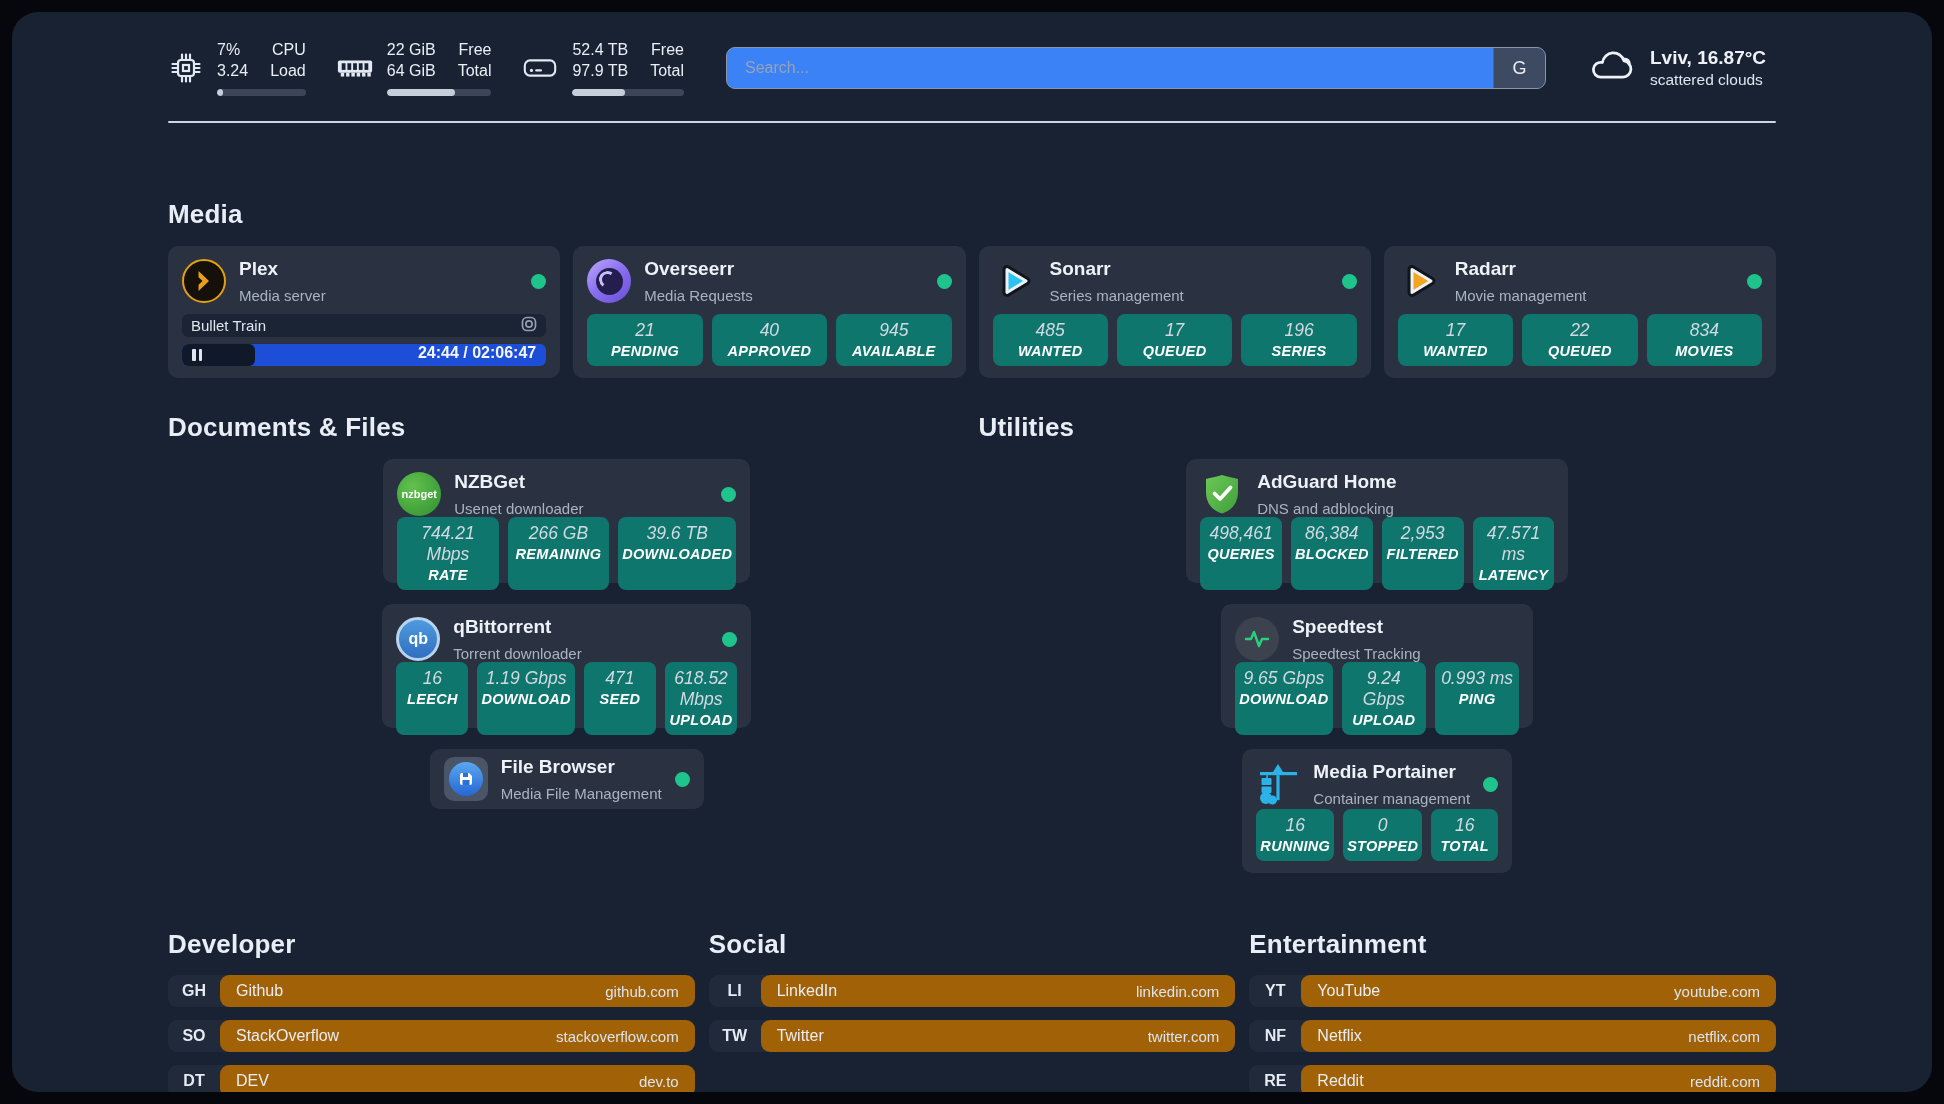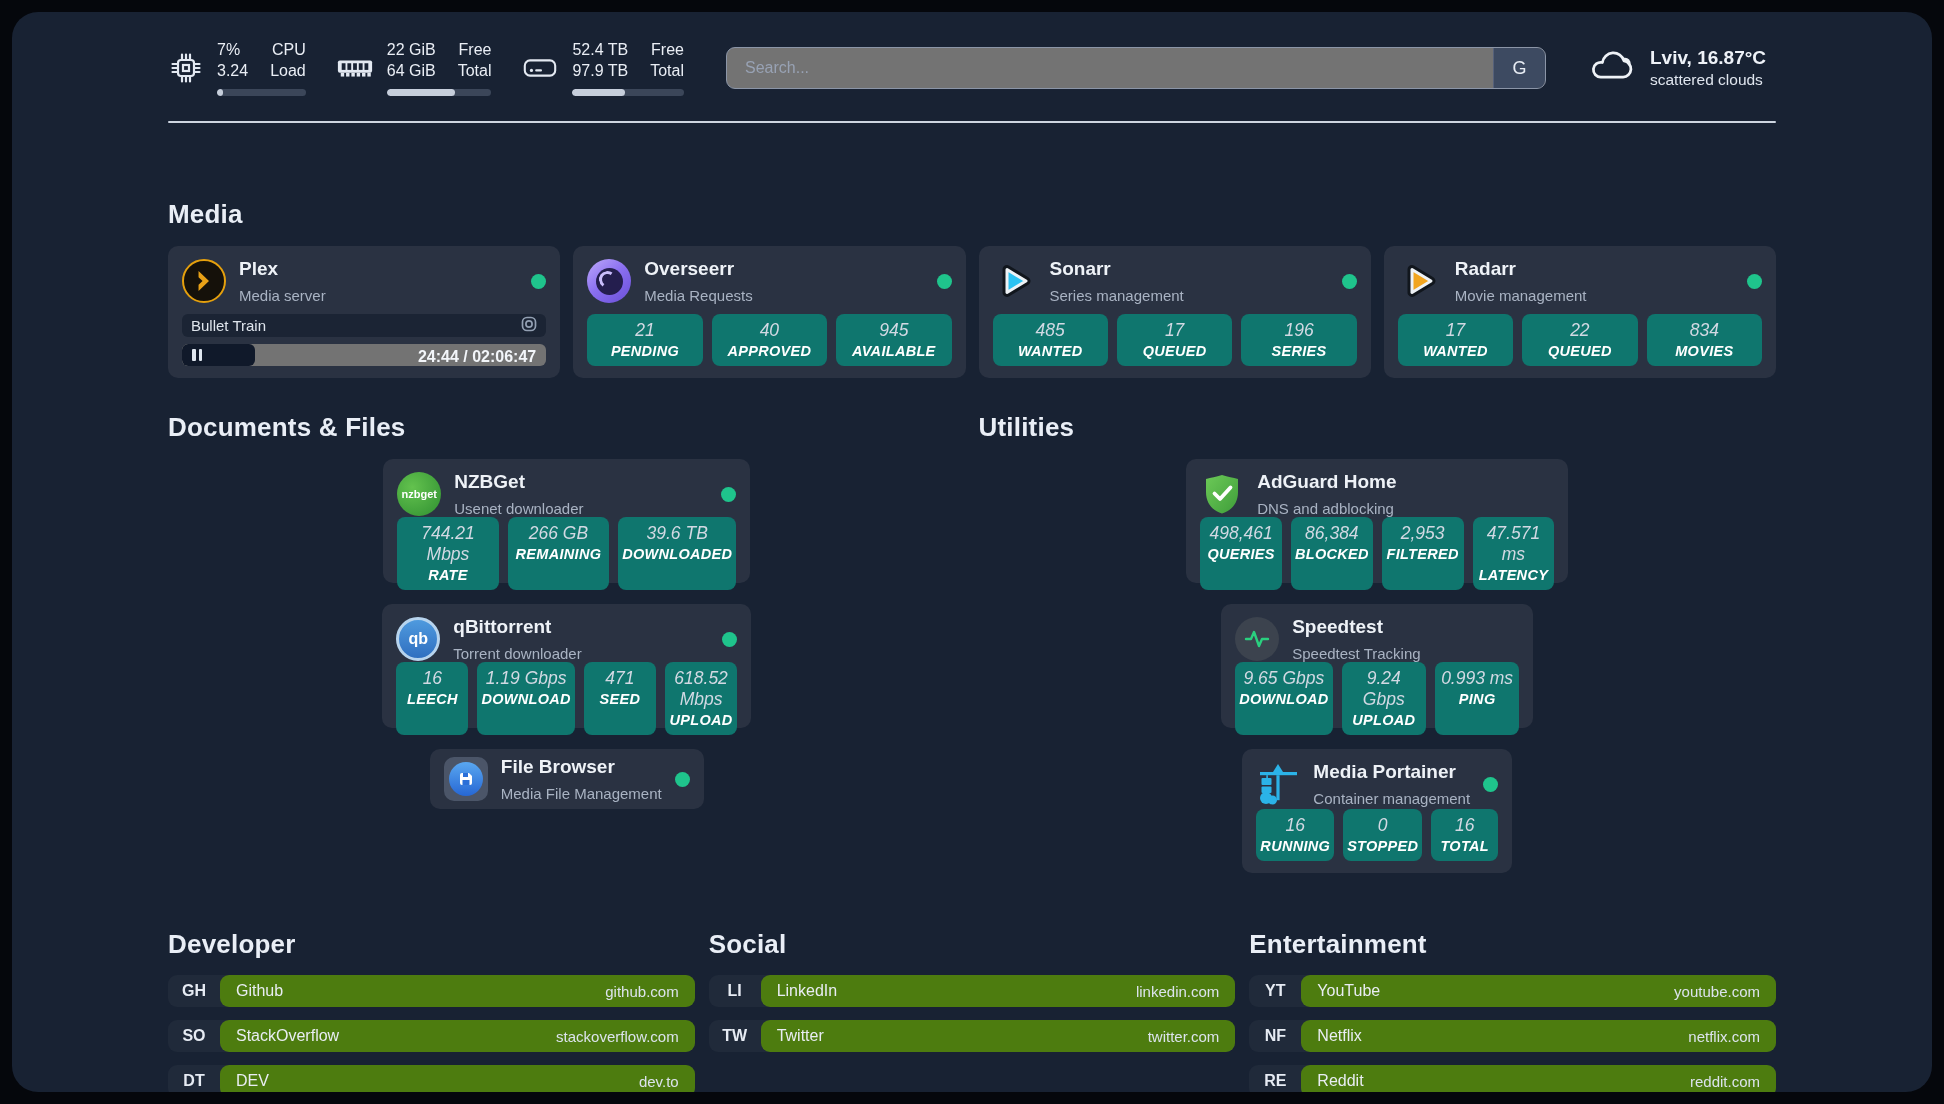--- a/index.html
+++ b/index.html
@@ -13,21 +13,21 @@
   .stat { display:flex; gap:13px; align-items:center; }
   .sicon { display:flex; align-items:center; color:#e3e9f2; }
   .stat-body { display:flex; flex-direction:column; }
   .stat-cols { display:flex; gap:22px; }
   .scol { display:flex; flex-direction:column; font-size:16px; line-height:1.3; color:#eaeef5; }
   .scol.r { text-align:right; }
   .bar { margin-top:7px; height:7px; border-radius:4px; background:#3b4659; overflow:hidden; }
   .bar-fill { height:100%; border-radius:4px; background:#c6cedb; }
 
   .search { flex:1; margin:0 42px; position:relative; height:42px; }
-  .search input { width:100%; height:100%; background:#737373; border:1px solid #8b95a7; border-radius:9px;
+  .search input { width:100%; height:100%; background:#3b82f6; border:1px solid #8b95a7; border-radius:9px;
     color:#e8edf4; font-size:16px; padding:0 70px 0 18px; outline:none; font-family:inherit; }
   .search input::placeholder { color:#98a2b4; }
   .g-btn { position:absolute; right:1px; top:1px; bottom:1px; width:52px; background:#3d4a61; border:none;
     border-left:1px solid #56617a; border-radius:0 8px 8px 0; color:#e8edf4; font-size:18px; cursor:pointer; font-family:inherit; }
 
   .weather { display:flex; gap:14px; align-items:center; min-width:188px; }
   .w1 { font-size:19px; font-weight:600; color:#eef2f8; }
   .w2 { font-size:15.5px; color:#dfe5ee; margin-top:2px; }
 
   .divider { margin-top:27px; height:2px; background:#cdd5e0; border-radius:2px; }
@@ -47,21 +47,21 @@
   .tval { font-size:17.5px; color:#d2d9e3; }
   .tlab { font-size:14.5px; font-weight:700; color:#fff; letter-spacing:.3px; margin-top:2px; }
 
   .section-media { margin-top:76px; }
   .grid4 { margin-top:16px; display:grid; grid-template-columns:repeat(4,1fr); gap:13px; }
   .grid4 .card { height:132px; }
 
   
   .np { margin-top:10px; height:26px; background:#1b2434; border-radius:6px; display:flex; align-items:center;
     justify-content:space-between; padding:0 9px; font-size:15px; color:#dfe5ec; }
-  .pg { position:relative; margin-top:7px; height:26px; background:#737373; border-radius:6px; display:flex; align-items:flex-end; overflow:hidden; }
+  .pg { position:relative; margin-top:7px; height:26px; background:#1d4ed8; border-radius:6px; display:flex; align-items:flex-start; overflow:hidden; }
   .pg-fill { position:absolute; left:0; top:0; bottom:0; background:#10192a; border-radius:6px; display:flex; align-items:center; padding-left:10px; gap:3px; }
   .pbar { width:3.5px; height:12px; background:#dfe6ef; border-radius:1px; }
   .ptime { margin-left:auto; padding-right:10px; font-size:16px; font-weight:700; color:#f3f6fa; z-index:1; }
 
   
   .two-col { margin-top:34px; display:grid; grid-template-columns:1fr 1fr; gap:0 13px; }
   .stack { margin-top:16px; display:flex; flex-direction:column; gap:21px;align-items:center; }
   .stack .card.with-stats { height:124px; }
   .card.compact { padding:7px 14px; height:60px; justify-content:center; }
 
@@ -79,21 +79,21 @@
   .fb-circle { width:34px; height:34px; border-radius:50%; background:linear-gradient(#59a7f0,#2667d4); display:flex; align-items:center; justify-content:center; }
   .spd-i { background:#3c434e; }
 
   
   .links-grid { margin-top:56px; display:grid; grid-template-columns:repeat(3,1fr); gap:0 14px; align-content:start; }
   .link-col { display:flex; flex-direction:column; }
   .rows { margin-top:15px; display:flex; flex-direction:column; gap:13px; }
   .link-row { position:relative; height:32px; background:#202a3a; border-radius:9px; display:block; text-decoration:none; cursor:pointer; }
   .abbr { position:absolute; left:0; top:0; bottom:0; width:52px; display:flex; align-items:center; justify-content:center;
     font-size:16px; font-weight:700; color:#e6ebf3; }
-  .pill { position:absolute; left:52px; right:0; top:0; bottom:0; background:#4d7c0f; border-radius:9px;
+  .pill { position:absolute; left:52px; right:0; top:0; bottom:0; background:#a16207; border-radius:9px;
     display:flex; align-items:center; justify-content:space-between; padding:0 16px;gap:24px; }
   .lname { font-size:16px; color:#e9edf3; }
   .lurl  { font-size:15px; color:#dce3ec; }
 </style>
 </head>
 <body>
 
 <div class="app">
 
   <div class="topbar">

